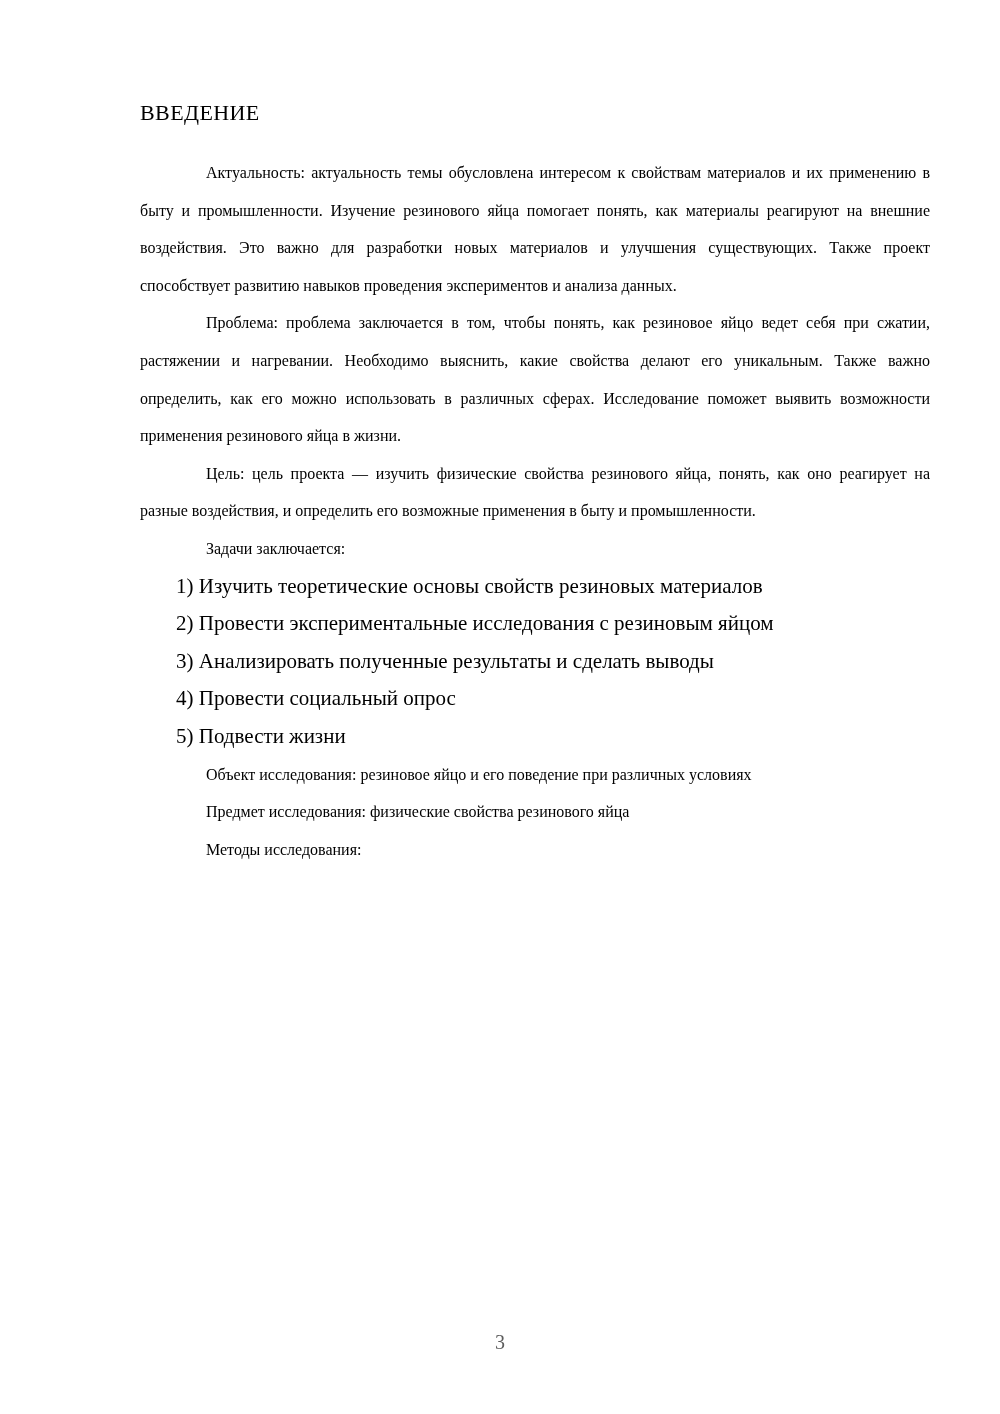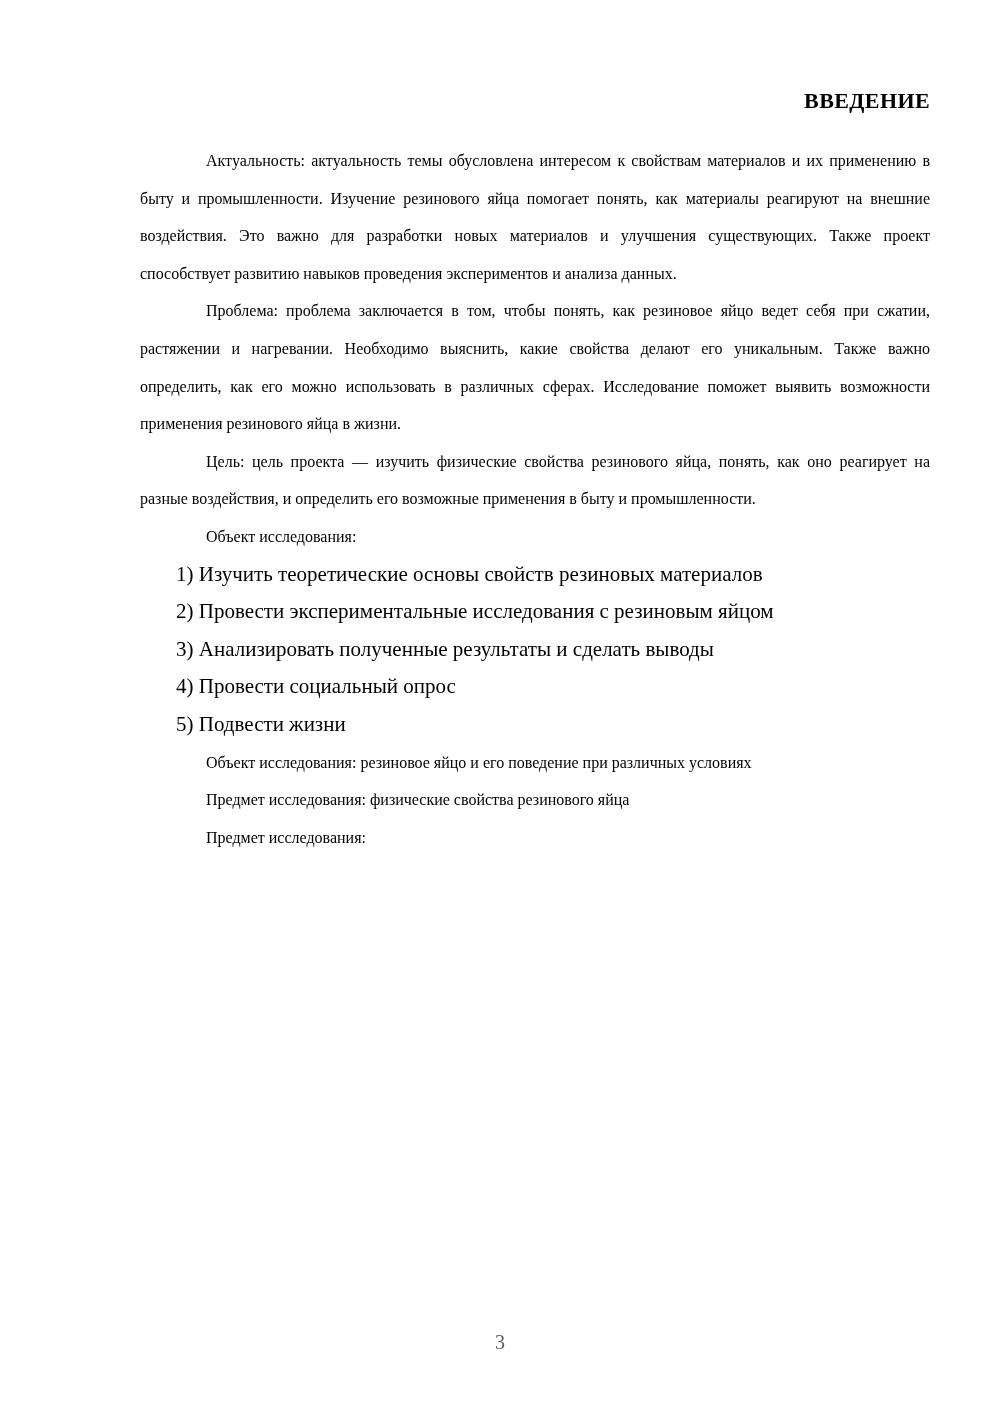--- a/index.html
+++ b/index.html
@@ -25,24 +25,24 @@
     background: #ffffff;
   }
   .content {
     position: absolute;
     left: 140px;
     top: 88px;
     width: 790px;
   }
   .doc-title {
     font-size: 22px;
-    font-weight: bold;
-    text-align: right;
+    font-weight: normal;
+    text-align: left;
     letter-spacing: 0.4px;
-    margin: 0 0 28px 0;
+    margin: 12px 0 28px 0;
     line-height: 26px;
   }
   p.para {
     font-size: 16px;
     line-height: 37.6px;
     text-align: justify;
     text-justify: inter-word;
     text-indent: 66px;
     margin: 0;
     hyphens: none;
@@ -79,34 +79,34 @@
   <div class="content">
 
     <h1 class="doc-title">ВВЕДЕНИЕ</h1>
 
     <p class="para">Актуальность: актуальность темы обусловлена интересом к свойствам материалов и их применению в быту и промышленности. Изучение резинового яйца помогает понять, как материалы реагируют на внешние воздействия. Это важно для разработки новых материалов и улучшения существующих. Также проект способствует развитию навыков проведения экспериментов и анализа данных.</p>
 
     <p class="para">Проблема: проблема заключается в том, чтобы понять, как резиновое яйцо ведет себя при сжатии, растяжении и нагревании. Необходимо выяснить, какие свойства делают его уникальным. Также важно определить, как его можно использовать в различных сферах. Исследование поможет выявить возможности применения резинового яйца в жизни.</p>
 
     <p class="para">Цель: цель проекта — изучить физические свойства резинового яйца, понять, как оно реагирует на разные воздействия, и определить его возможные применения в быту и промышленности.</p>
 
-    <p class="para">Объект исследования:</p>
+    <p class="para">Задачи заключается:</p>
 
     <ol class="tasks">
       <li><span>1)</span> <span>Изучить теоретические основы свойств резиновых материалов</span></li>
       <li><span>2)</span> <span>Провести экспериментальные исследования с резиновым яйцом</span></li>
       <li><span>3)</span> <span>Анализировать полученные результаты и сделать выводы</span></li>
       <li><span>4)</span> <span>Провести социальный опрос</span></li>
       <li><span>5)</span> <span>Подвести жизни</span></li>
     </ol>
 
     <p class="para">Объект исследования: резиновое яйцо и его поведение при различных условиях</p>
 
     <p class="para">Предмет исследования: физические свойства резинового яйца</p>
 
 
-    <p class="para">Предмет исследования:</p>
+    <p class="para">Методы исследования:</p>
 
   </div>
 
   <div class="page-number">3</div>
 
 </div>
 
 </body></html>

